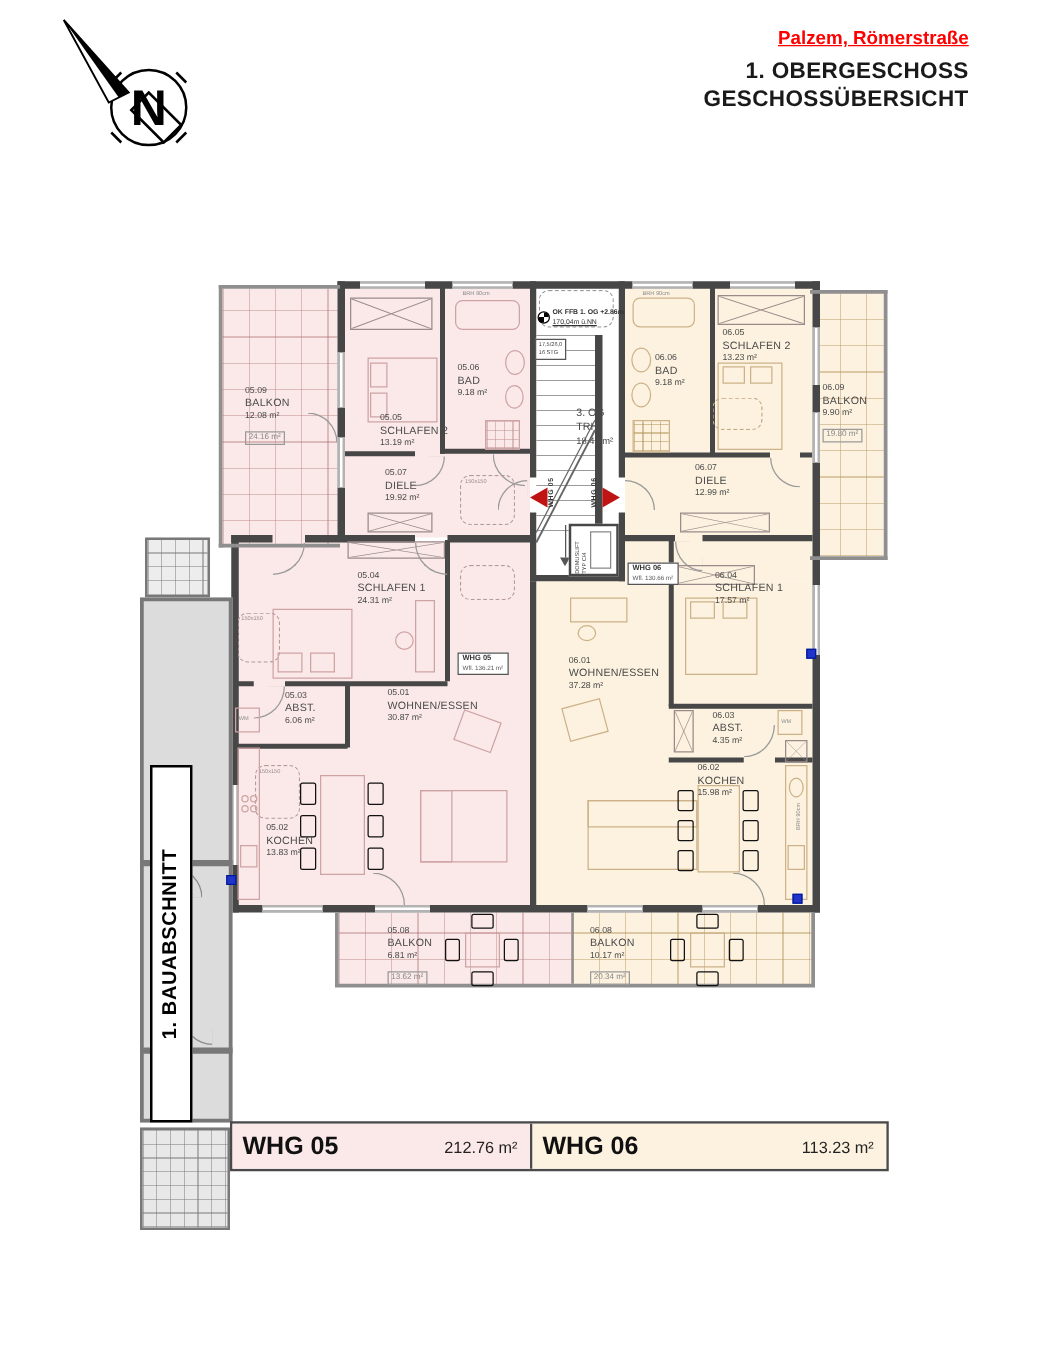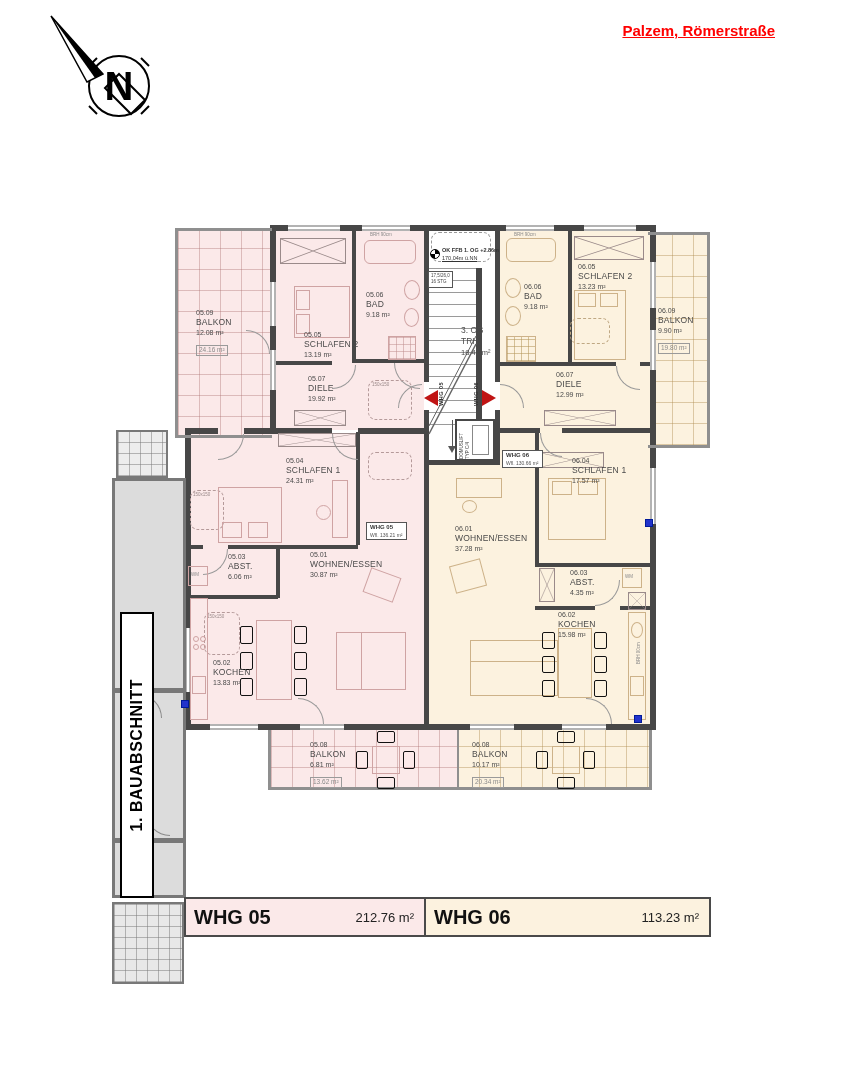--- a/index.html
+++ b/index.html
@@ -104,20 +104,22 @@
   <line x1="96" y1="102" x2="104" y2="94" stroke="#000" stroke-width="2"></line>
   <line x1="44" y1="54" x2="52" y2="46" stroke="#000" stroke-width="2"></line>
   <polygon points="60,76 86,102 100,88 74,62" fill="#fff" stroke="#000" stroke-width="2"></polygon>
   <text x="74" y="88" font-size="40" font-weight="bold" text-anchor="middle" font-family="Liberation Sans, sans-serif">N</text>
   <polygon points="6,4 58,62 42,70" fill="#fff" stroke="#000" stroke-width="1.5"></polygon>
   <polygon points="6,4 58,62 50,66" fill="#000"></polygon>
 </svg>
 
 <div class="titleblock">
   <div class="loc">Palzem, Römerstraße</div>
+  <div class="t1">1. OBERGESCHOSS</div>
+  <div class="t2">GESCHOSSÜBERSICHT</div>
 </div>
 
 <div class="fillp" style="left:275px;top:230px;width:149px;height:200px"></div>
 <div class="fillp" style="left:190px;top:433px;width:234px;height:293px"></div>
 <div class="fillb" style="left:500px;top:230px;width:150px;height:235px"></div>
 <div class="fillb" style="left:429px;top:465px;width:221px;height:261px"></div>
 <div class="fillw" style="left:429px;top:230px;width:66px;height:230px"></div>
 
 <div class="fillp gridp" style="left:178px;top:231px;width:92px;height:207px"></div>
 <div class="fillb gridb" style="left:651px;top:235px;width:56px;height:210px"></div>

